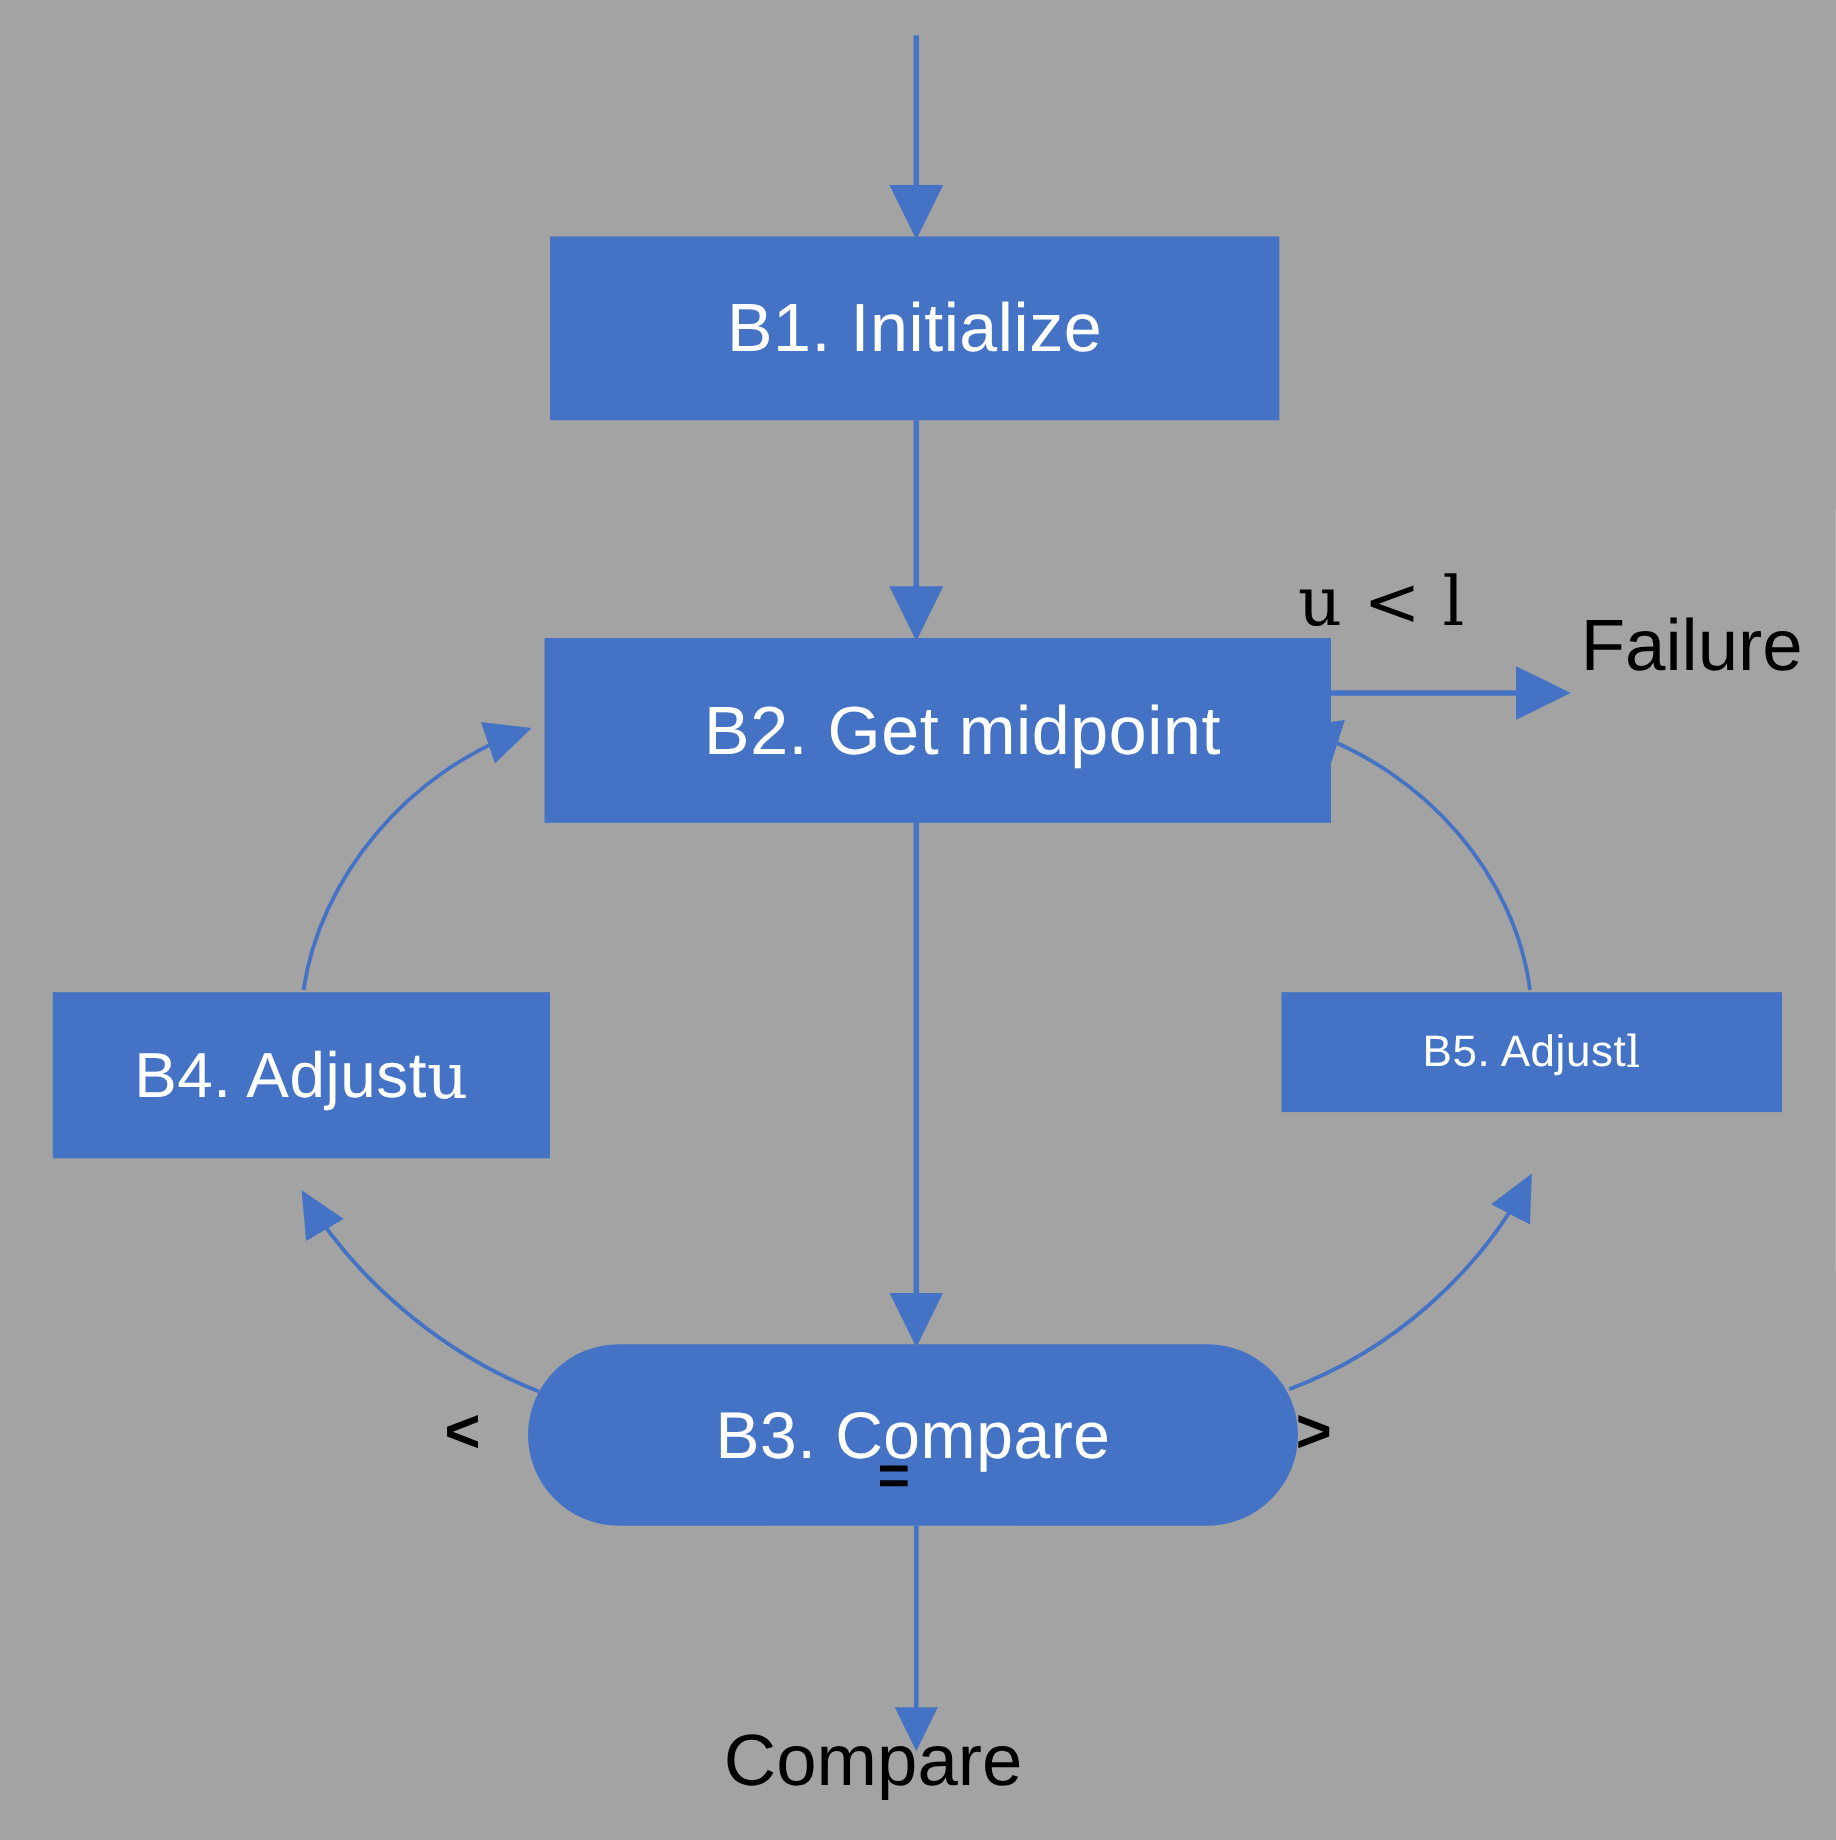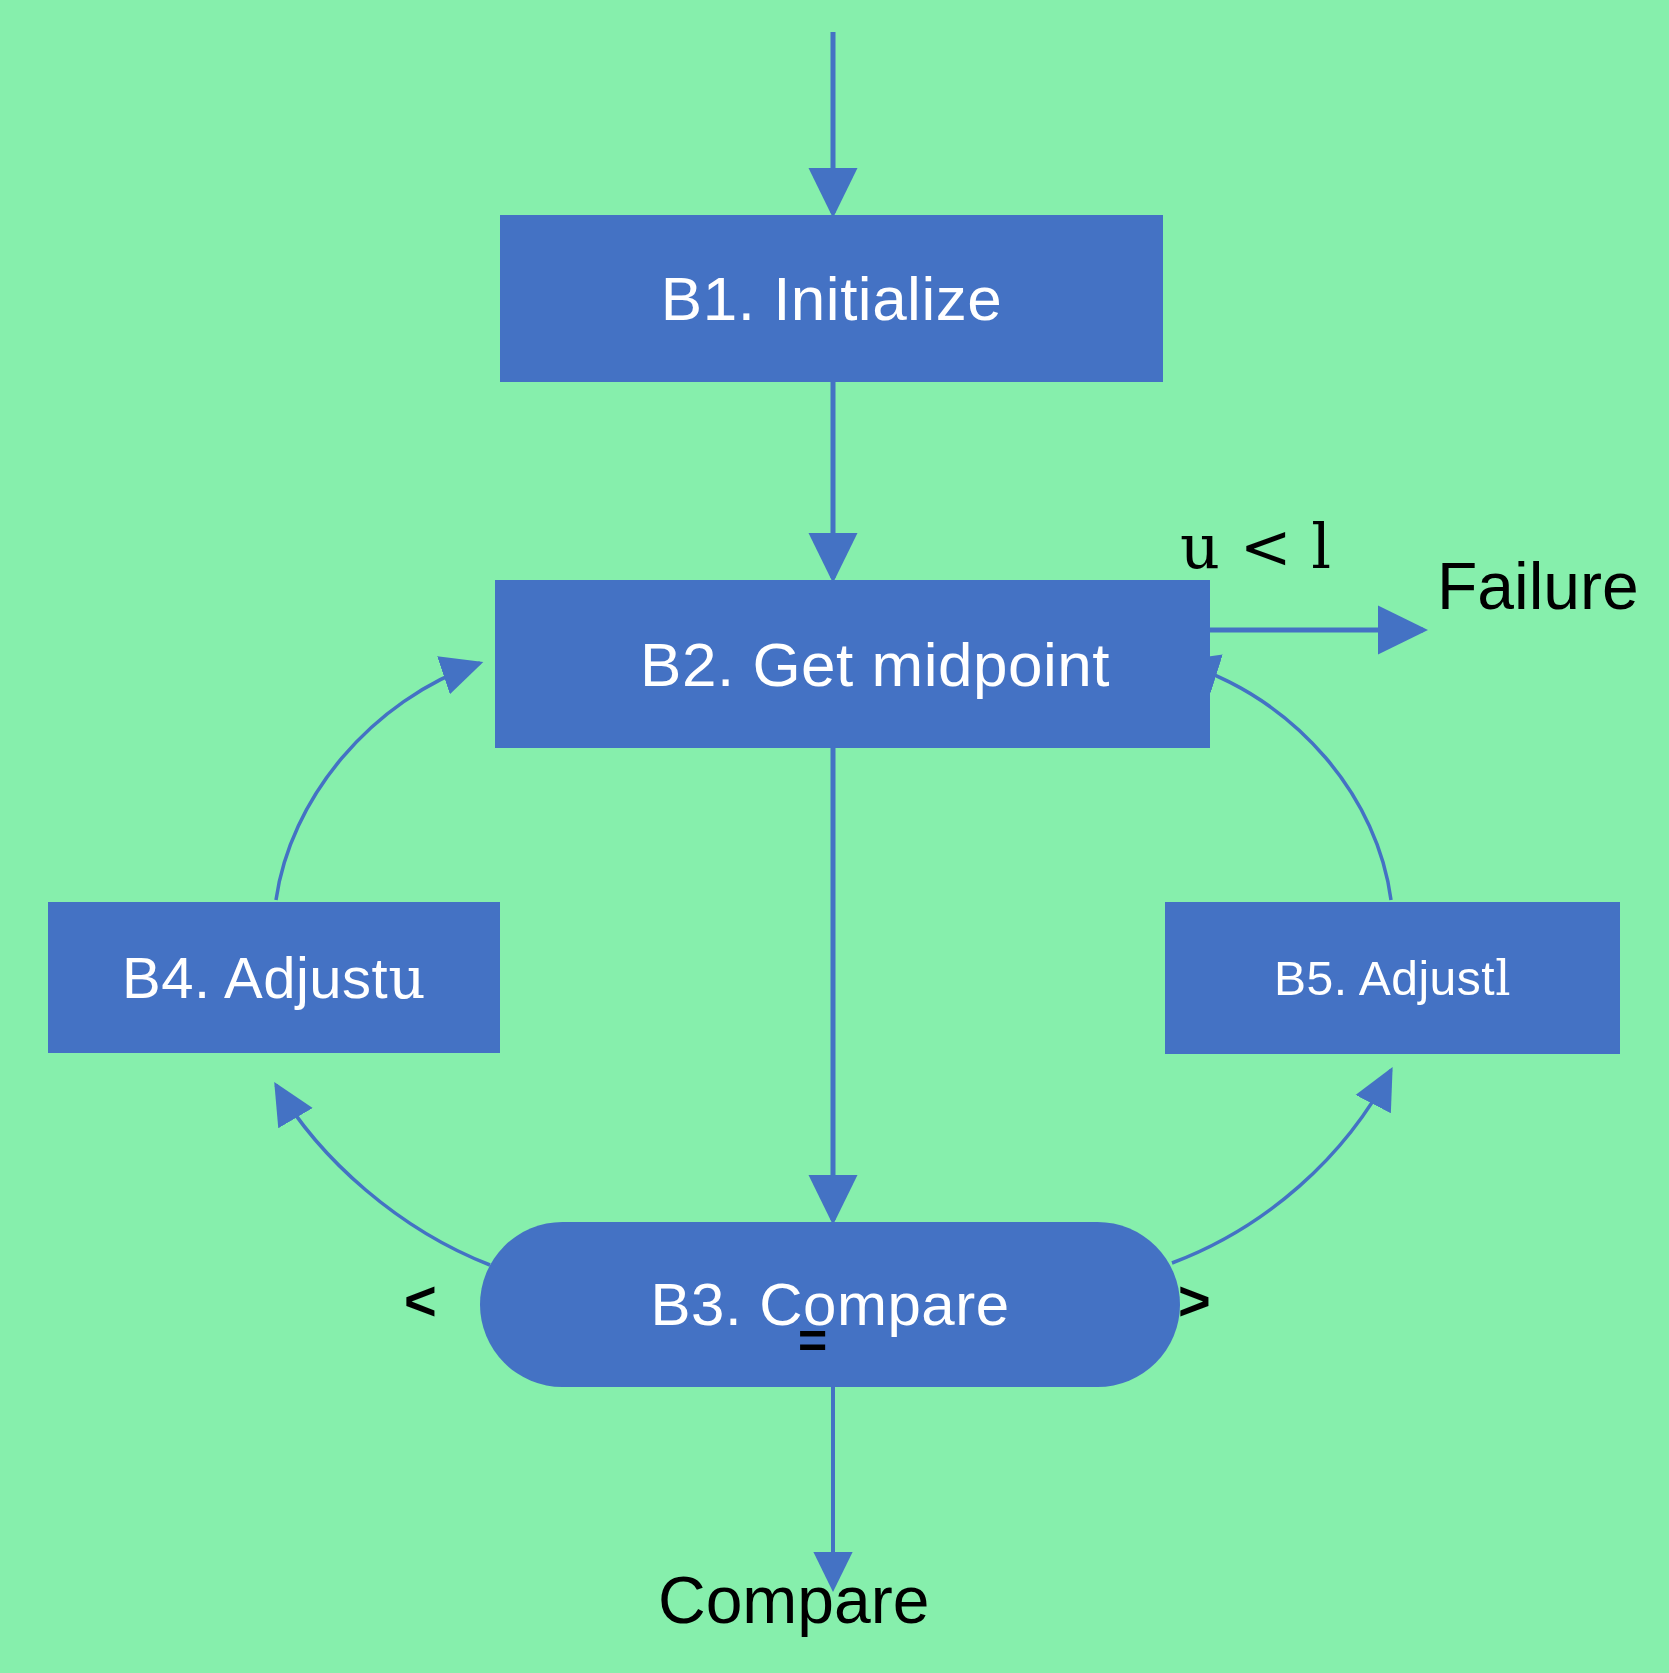--- a/index.html
+++ b/index.html
@@ -7,21 +7,21 @@
     padding: 0;
     background: #ffffff;
   }
   body {
     font-family: "Liberation Sans", sans-serif;
   }
   #canvas {
     position: relative;
     width: 1669px;
     height: 1673px;
-    background: #86efac;
+    background: #a3a3a3;
     overflow: hidden;
   }
   #edges {
     position: absolute;
     left: 0;
     top: 0;
     width: 1669px;
     height: 1673px;
   }
   .node {
@@ -58,22 +58,22 @@
     left: 48px;
     top: 902px;
     width: 452px;
     height: 151px;
     font-size: 58px;
   }
   #node-b5 {
     left: 1165px;
     top: 902px;
     width: 455px;
-    height: 152px;
-    font-size: 48px;
+    height: 109px;
+    font-size: 40px;
   }
   #node-b3 {
     left: 480px;
     top: 1222px;
     width: 700px;
     height: 165px;
     border-radius: 84px;
     font-size: 60px;
   }
   .mathvar {

